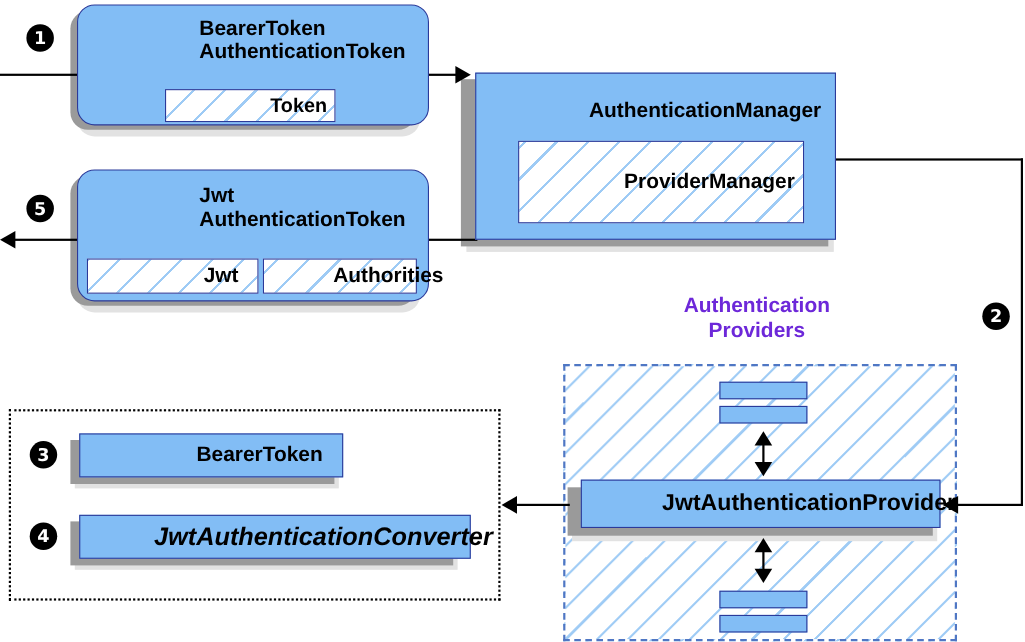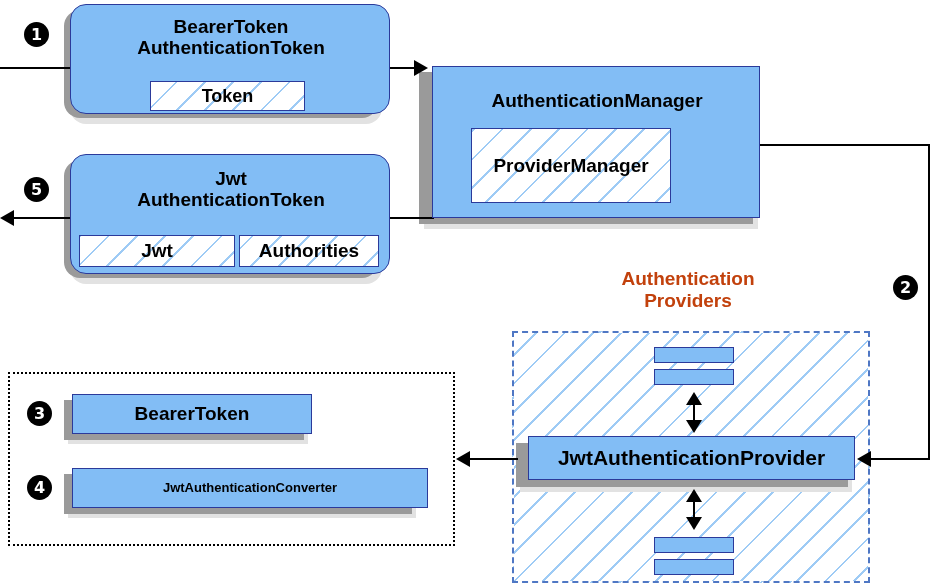--- a/index.html
+++ b/index.html
@@ -8,23 +8,23 @@
     background:#ffffff;
     font-family:"Liberation Sans", sans-serif;
     overflow:hidden;
     position:relative;
   }
   #stage{position:absolute;left:0;top:0;width:932px;height:584px;}
 
   
   .abs{position:absolute;}
   .lbl{
-    font-weight:bold;color:#000;text-align:center;
+    font-weight:bold;color:#000;text-align:left;
     line-height:1.12;white-space:pre-line;
-    display:flex;align-items:center;justify-content:center;
+    display:flex;align-items:center;justify-content:center;margin-left:44px;
   }
 
   
   .node{
     background:#82bdf5;
     border:1.6px solid #2b3a9a;
     box-sizing:border-box;
     z-index:6;
   }
   .node.round{border-radius:16px;}
@@ -82,21 +82,21 @@
     width:25px;height:25px;border-radius:50%;
     background:#000;color:#fff;
     font-size:16px;font-weight:bold;
     display:flex;align-items:center;justify-content:center;
     z-index:12;line-height:1;
     font-family:"DejaVu Sans", sans-serif;
   }
 
   
   .plain{
-    color:#c2410c;font-weight:bold;text-align:center;
+    color:#6d28d9;font-weight:bold;text-align:center;
     white-space:pre-line;line-height:1.15;z-index:9;
   }
 
   
   .bar{
     background:#82bdf5;
     border:1.6px solid #2b3a9a;
     box-sizing:border-box;
     z-index:6;
   }
@@ -119,21 +119,21 @@
     </div>
   </div>
 
   <div class="abs ln-h" style="left:390px;top:67px;width:32px;"></div>
   <div class="abs ah ah-r" style="left:414px;top:60px;"></div>
 
   <div class="abs sh2" style="left:424px;top:77px;width:334px;height:152px;"></div>
   <div class="abs sh1" style="left:419px;top:72px;width:334px;height:152px;"></div>
   <div class="abs node" style="left:432px;top:66px;width:328px;height:152px;text-decoration:underline;">
     <div class="abs lbl" style="left:0;top:20px;width:328px;height:28px;font-size:19px;">AuthenticationManager</div>
-    <div class="abs subbox hatch" style="left:38px;top:61px;width:200px;height:75px;">
+    <div class="abs subbox hatch" style="left:38px;top:61px;width:260px;height:75px;">
       <div class="abs lbl" style="left:0;top:0;width:100%;height:100%;font-size:19px;">ProviderManager</div>
     </div>
   </div>
 
   <div class="abs ln-h" style="left:760px;top:144px;width:170px;"></div>
   <div class="abs ln-v" style="left:928px;top:144px;height:316px;"></div>
   <div class="abs ln-h" style="left:862px;top:458px;width:68px;"></div>
   <div class="abs ah ah-l" style="left:857px;top:451px;"></div>
   <div class="abs badge" style="left:893px;top:275px;">2</div>
 
@@ -189,17 +189,17 @@
   <div class="abs sh2" style="left:68px;top:404px;width:240px;height:40px;"></div>
   <div class="abs sh1" style="left:64px;top:400px;width:240px;height:40px;"></div>
   <div class="abs node" style="left:72px;top:394px;width:240px;height:40px;">
     <div class="abs lbl" style="left:0;top:0;width:100%;height:100%;font-size:19px;">BearerToken</div>
   </div>
   <div class="abs badge" style="left:27px;top:401px;">3</div>
 
   <div class="abs sh2" style="left:68px;top:478px;width:348px;height:40px;"></div>
   <div class="abs sh1" style="left:64px;top:474px;width:348px;height:40px;"></div>
   <div class="abs node" style="left:72px;top:468px;width:356px;height:40px;">
-    <div class="abs lbl" style="left:0;top:0;width:100%;height:100%;font-size:13px;">JwtAuthenticationConverter</div>
+    <div class="abs lbl" style="left:0;top:0;width:100%;height:100%;font-size:23px;font-style:italic;">JwtAuthenticationConverter</div>
   </div>
   <div class="abs badge" style="left:27px;top:475px;">4</div>
 
 </div>
 
 </body></html>

